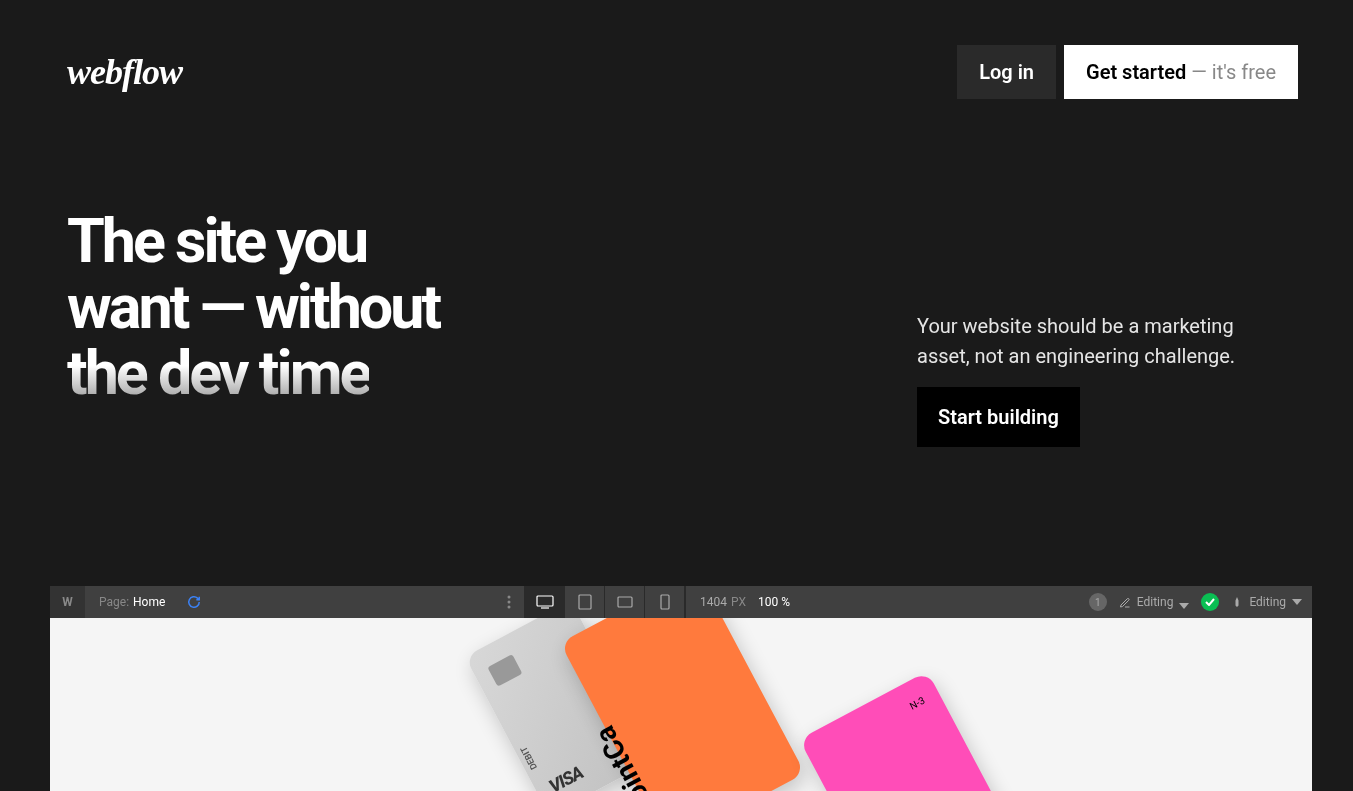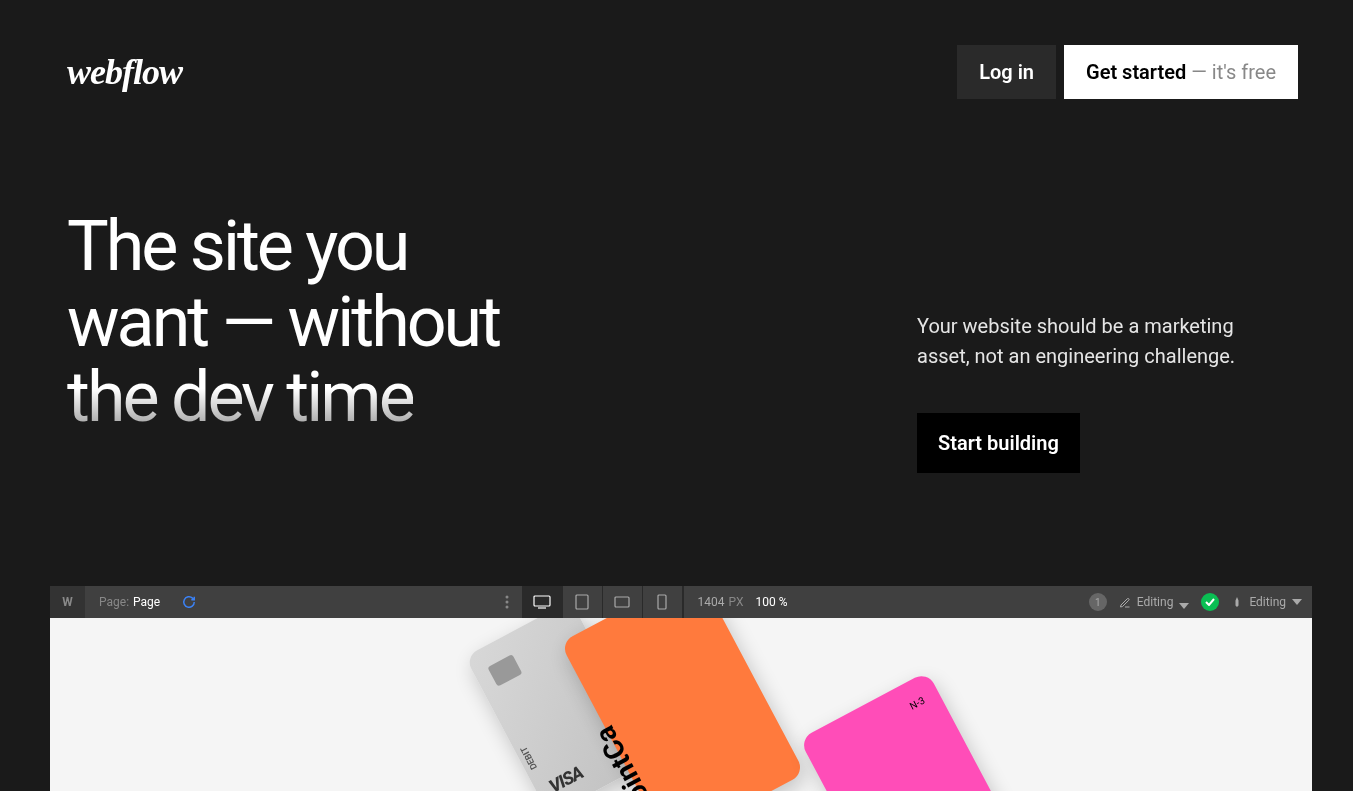--- a/index.html
+++ b/index.html
@@ -6,24 +6,24 @@
 body{font-family:-apple-system,BlinkMacSystemFont,"Segoe UI",Roboto,sans-serif;background:#1a1a1a;color:#fff;width:1353px;height:791px;overflow:hidden;position:relative}
 .header{display:flex;justify-content:space-between;align-items:center;padding:45px 55px 0 67px}
 .logo{font-family:"Brush Script MT",cursive;font-size:36px;font-weight:600;font-style:italic;letter-spacing:-1px}
 .header-buttons{display:flex;gap:8px}
 .btn{padding:15px 22px;font-size:20px;font-weight:600;border:none;cursor:pointer;font-family:inherit}
 .btn-login{background:#2a2a2a;color:#fff}
 .btn-getstarted{background:#fff;color:#000}
 .btn-getstarted .free{color:#888;font-weight:400}
 .hero{display:flex;padding:110px 67px 0 67px;gap:60px}
 .hero-left{flex:0 0 790px}
-.hero-title{font-size:70px;font-weight:400;line-height:1.08;letter-spacing:-3px;color:#fff}
+.hero-title{font-size:61px;font-weight:700;line-height:1.08;letter-spacing:-3px;color:#fff}
 .hero-title .fade{background:linear-gradient(180deg,#fff 0%,#fff 40%,#888 100%);-webkit-background-clip:text;-webkit-text-fill-color:transparent;background-clip:text}
 .hero-right{flex:1;padding-top:102px}
-.hero-desc{font-size:20px;line-height:1.5;color:#e5e5e5;margin-bottom:42px}
+.hero-desc{font-size:20px;line-height:1.5;color:#e5e5e5;margin-bottom:16px}
 .btn-start{background:#000000;color:#fff;padding:18px 21px;display:inline-block}
 .designer{position:absolute;left:50px;right:41px;bottom:0;background:#404040}
 .designer-toolbar{height:32px;background:#404040;display:flex;align-items:center;font-size:12px;color:#aaa}
 .tb-logo{width:35px;height:32px;background:#333;display:flex;align-items:center;justify-content:center;font-weight:700;color:#888}
 .tb-page{padding:0 14px;display:flex;align-items:center;gap:4px}
 .tb-page-label{color:#888}
 .tb-page-name{color:#fff}
 .tb-sync{width:30px;display:flex;align-items:center;justify-content:center}
 .tb-spacer{flex:1}
 .tb-more{width:30px;display:flex;align-items:center;justify-content:center;cursor:pointer}
@@ -75,21 +75,21 @@
     <p class="hero-desc">Your website should be a marketing asset, not an engineering challenge.</p>
     <button class="btn btn-start">Start building</button>
   </div>
 </div>
 
 <div class="designer">
   <div class="designer-toolbar">
     <div class="tb-logo">W</div>
     <div class="tb-page">
       <span class="tb-page-label">Page:</span>
-      <span class="tb-page-name">Page</span>
+      <span class="tb-page-name">Home</span>
     </div>
     <div class="tb-sync">
       <svg width="14" height="14" viewBox="0 0 24 24" fill="none" stroke="#3b82f6" stroke-width="2.5">
           <path d="M21 12a9 9 0 11-3-6.7L21 8"></path>
           <path d="M21 3v5h-5"></path>
         </svg>
     </div>
     <div class="tb-spacer"></div>
     <div class="tb-more">
       <svg width="4" height="14" viewBox="0 0 4 14" fill="#888">

